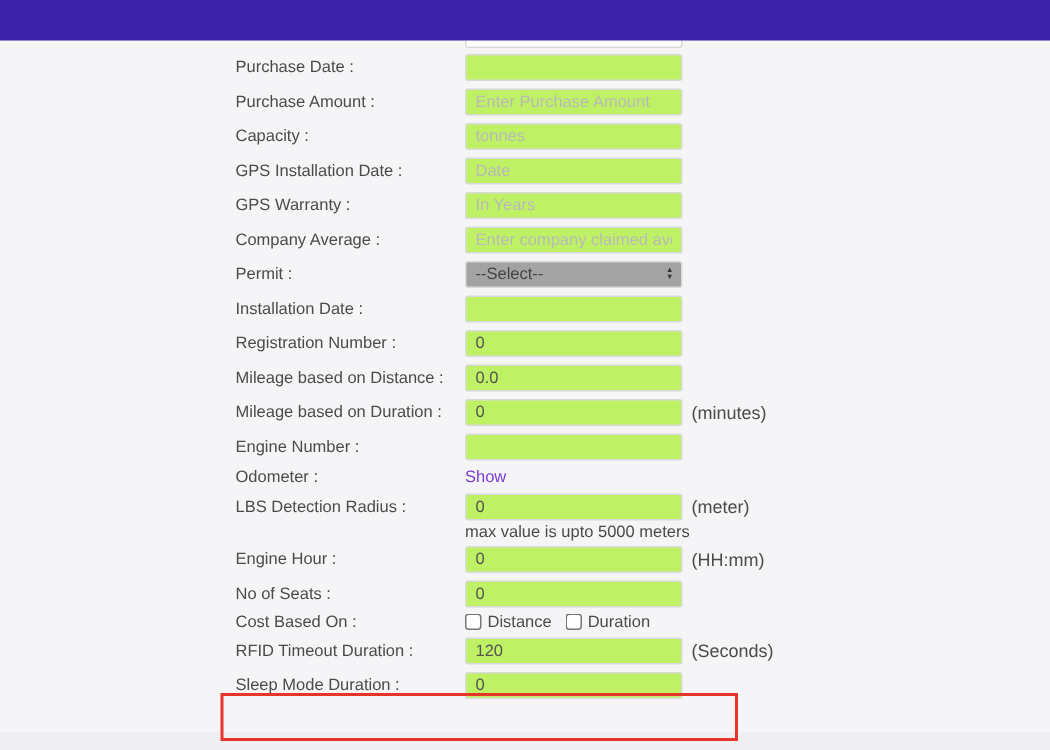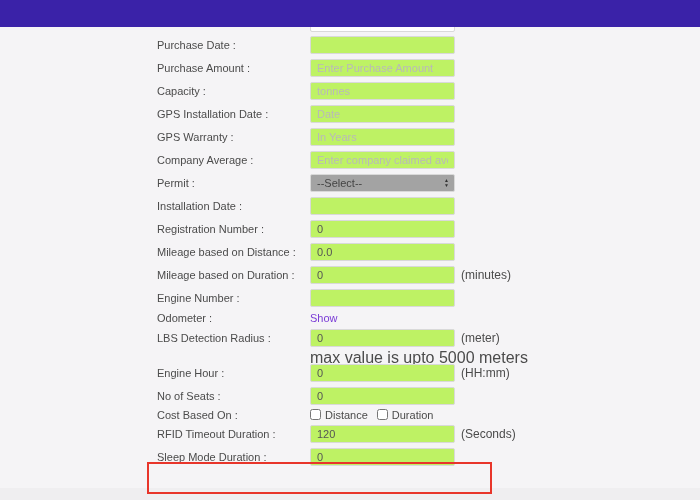--- a/index.html
+++ b/index.html
@@ -42,21 +42,21 @@
   .txt::placeholder { color:#b9b9b9; }
   .sel {
     width:145px; height:18px; box-sizing:border-box;
     border:1px solid #d9d9d9; border-radius:2px; background:#a3a3a3;
     font-size:11px; color:#444; padding:0 5px 0 6px;
     display:flex; align-items:center; justify-content:space-between;
     cursor:default;
   }
   .spinner { display:flex; flex-direction:column; font-size:5px; line-height:5px; color:#333; }
   .suffix { font-size:12px; color:#4b4b4b; margin-left:6px; white-space:nowrap; }
-  .helper { font-size:16px; color:#4b4b4b; margin-top:2px; }
+  .helper { font-size:11px; color:#4b4b4b; margin-top:2px; }
   .link { font-size:11px; color:#7a3bd6; text-decoration:none; cursor:pointer; }
   .cb-group { display:flex; align-items:center; margin-right:9px; }
   .cb {
     width:11px; height:11px; margin:0 4px 0 0; accent-color:#fff;
   }
   .cb-label { font-size:11px; color:#4b4b4b; }
   #highlight-box {
     position:absolute; left:147px; top:462px; width:345px; height:32px;
     border:2px solid #e8352a; box-sizing:border-box;
     pointer-events:none; z-index:4;

